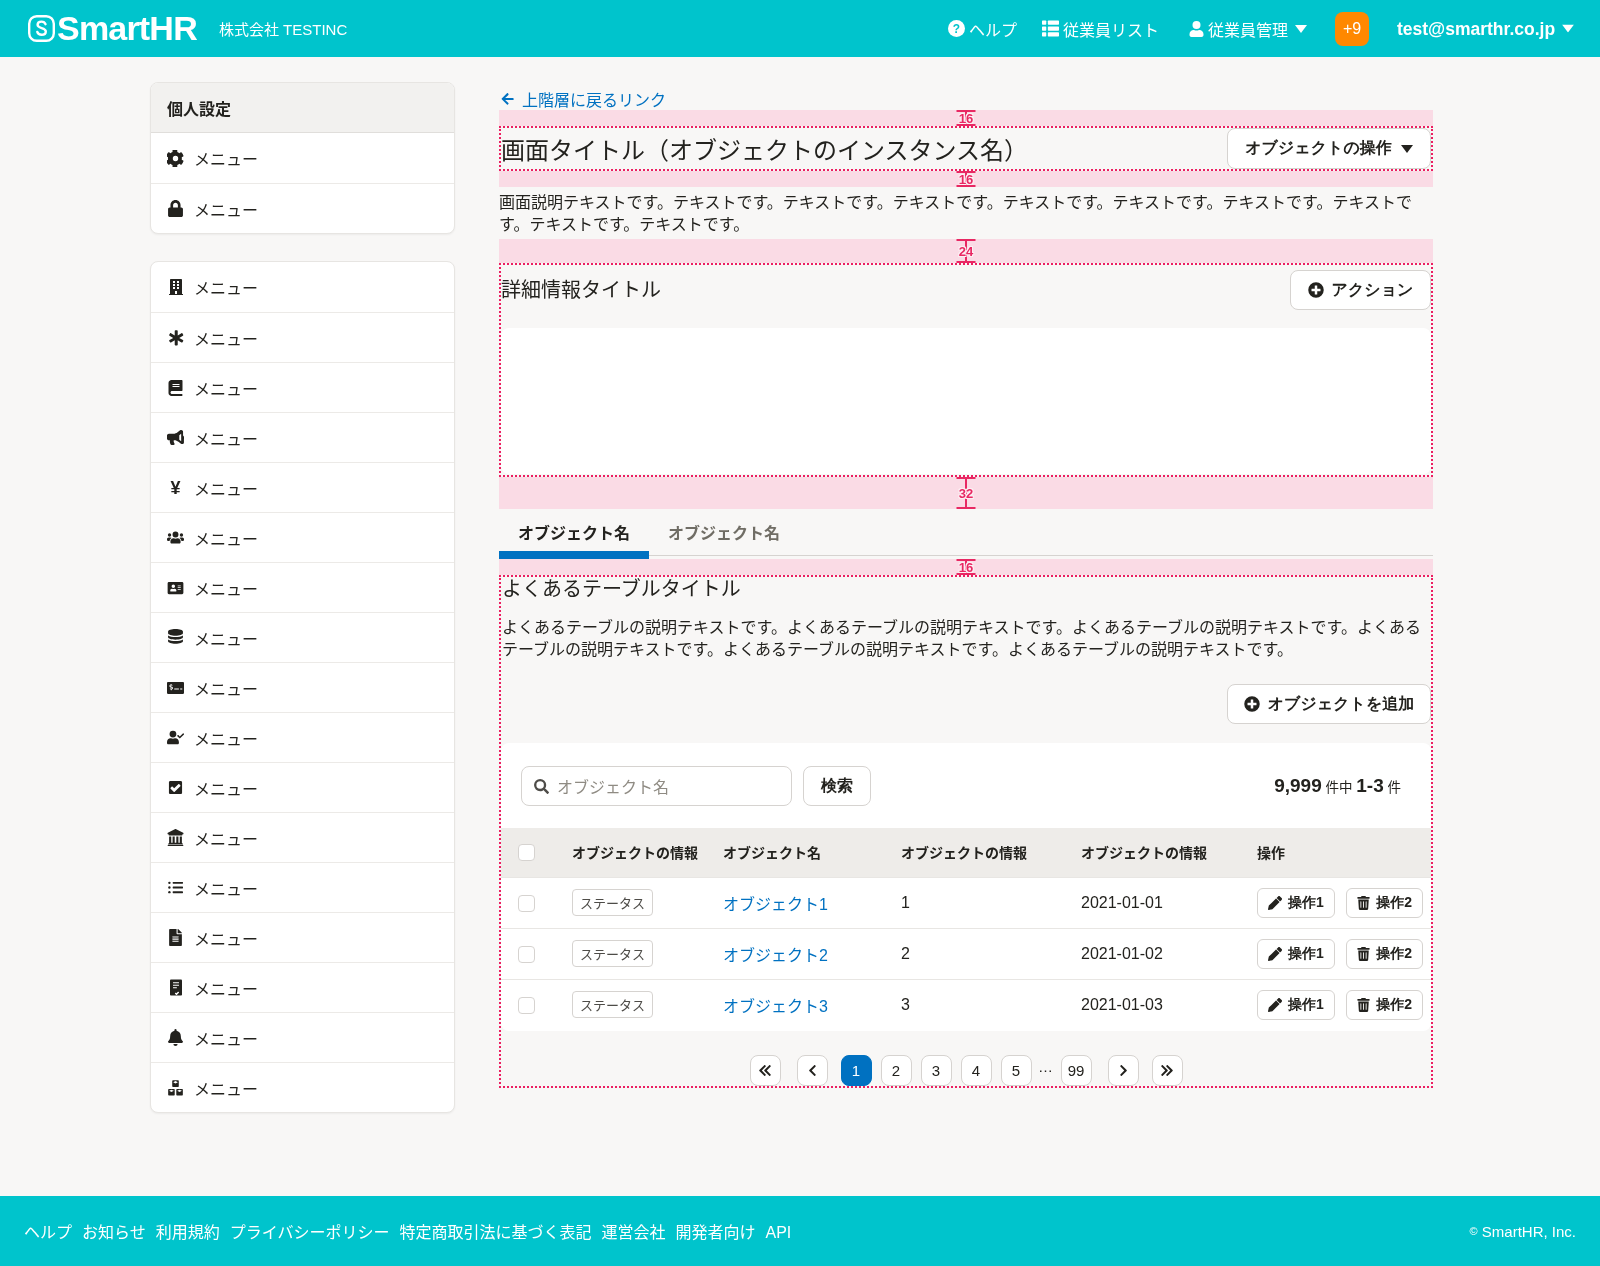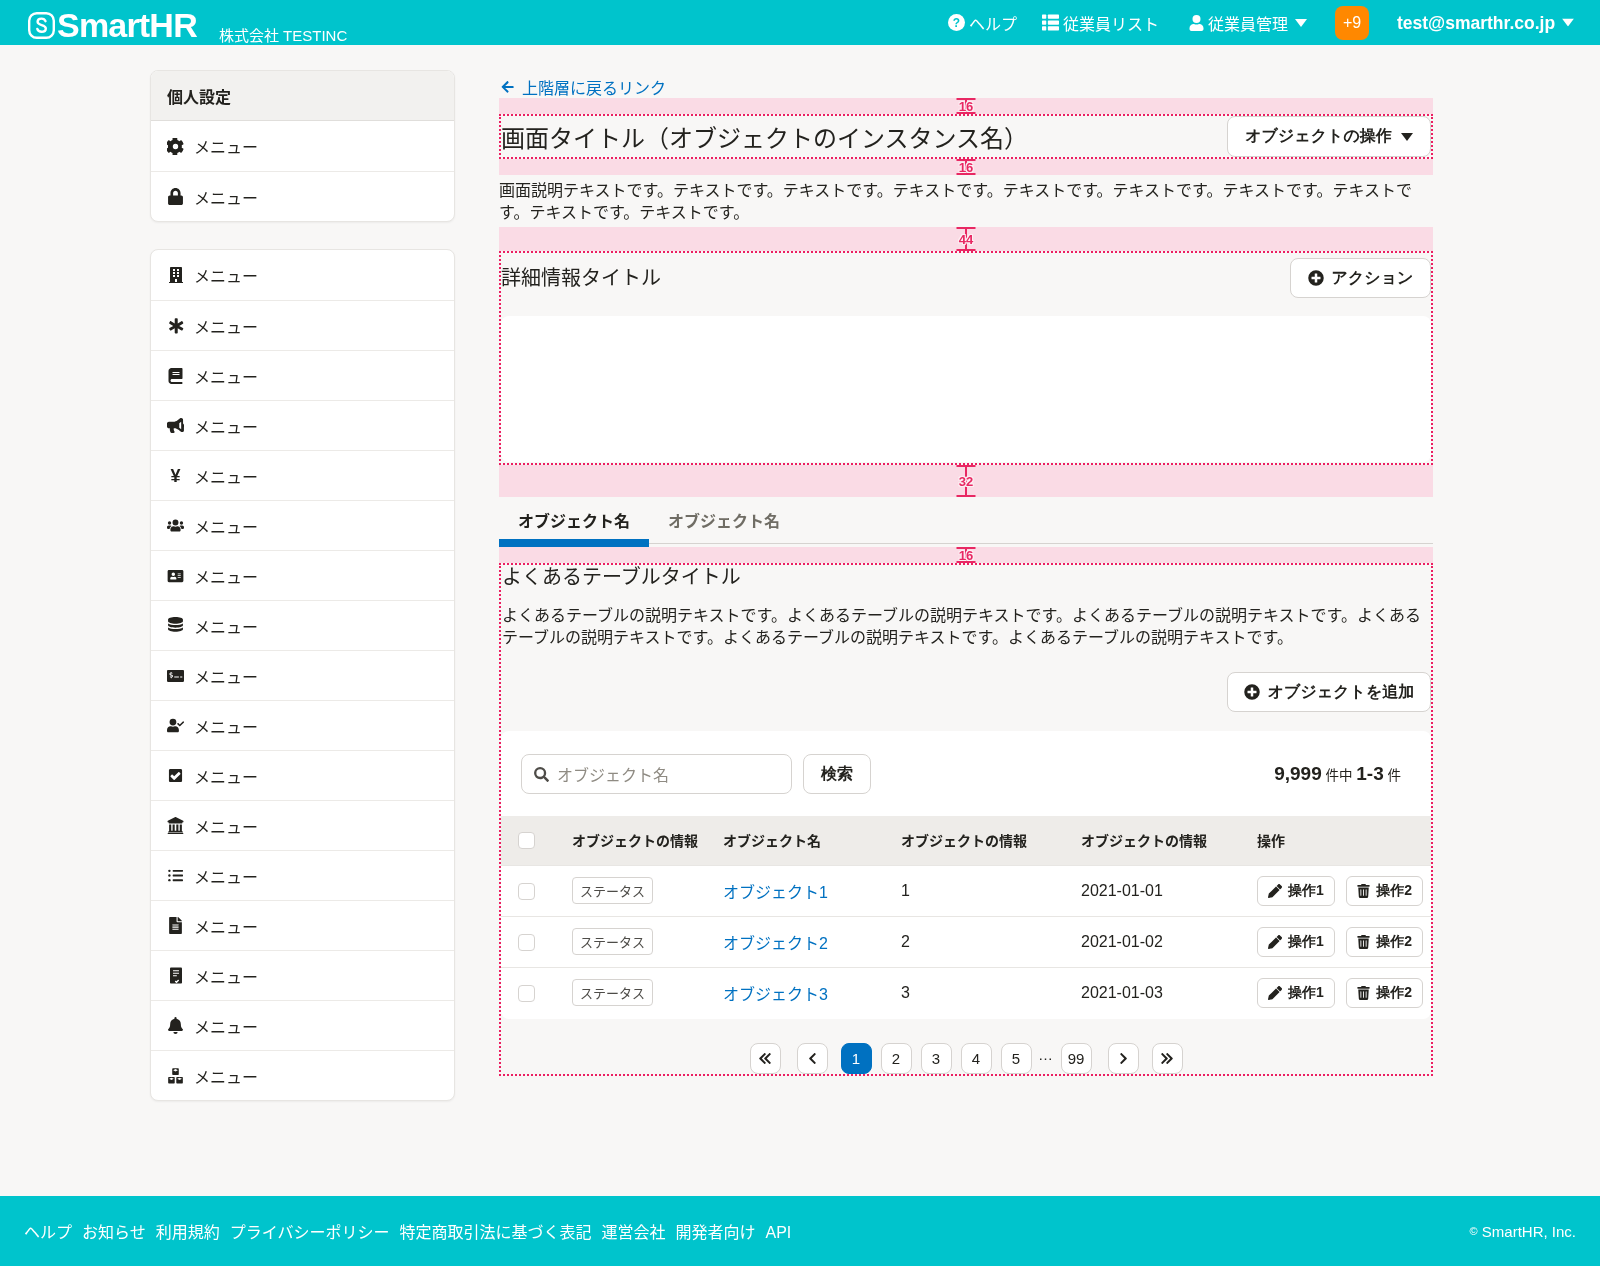--- a/index.html
+++ b/index.html
@@ -7,22 +7,22 @@
 html,body { width:1600px; height:1266px; }
 body {
   font-family: "Liberation Sans", "Noto Sans CJK JP", sans-serif;
   background: #f8f7f6;
   color: #23221e;
   overflow: hidden;
   position: relative;
 }
 
 .appheader {
-  height: 45px; background: #00c4cc; color: #fff;
-  display: flex; align-items: flex-end; padding: 0 37px 0 28px;
+  height: 57px; background: #00c4cc; color: #fff;
+  display: flex; align-items: center; padding: 0 37px 0 28px;
   position: relative;
 }
 .logo { display:flex; align-items:center; }
 .logo svg { display:block; }
 .logoword { font-weight: bold; font-size: 34px; letter-spacing: -0.8px; margin-left: 2px; }
 .tenant { font-size: 15px; margin-left: 22px; }
 .hnav { margin-left:auto; }
 .hnav > * { position:absolute; top:50%; transform:translateY(-50%); }
 .hitem { display:flex; align-items:center; font-size:16px; }
 .hitem svg { margin-right: 4px; }
@@ -291,21 +291,21 @@
         <span class="vt"></span>
         <span class="ct"></span>
         <span class="cb"></span>
         <span class="num">16</span>
       </div>
     <p class="desc">画面説明テキストです。テキストです。テキストです。テキストです。テキストです。テキストです。テキストです。テキストです。テキストです。テキストです。</p>
     <div class="mbar" style="height:24px;">
         <span class="vt"></span>
         <span class="ct"></span>
         <span class="cb"></span>
-        <span class="num">44</span>
+        <span class="num">24</span>
       </div>
     <section class="sec1 dotted">
       <div class="srow">
         <span class="stitle">詳細情報タイトル</span>
         <button class="btn actbtn"><svg width="16" height="16" viewBox="0 0 512 512" fill="#23221e">
               <path d="M256 8a248 248 0 1 0 0 496 248 248 0 0 0 0-496zm144 276c0 7-5 12-12 12h-92v92c0 7-5 12-12 12h-56c-7 0-12-5-12-12v-92h-92c-7 0-12-5-12-12v-56c0-7 5-12 12-12h92v-92c0-7 5-12 12-12h56c7 0 12 5 12 12v92h92c7 0 12 5 12 12v56z"></path>
             </svg>アクション</button>
       </div>
       <div class="whitebox"></div>
     </section>

